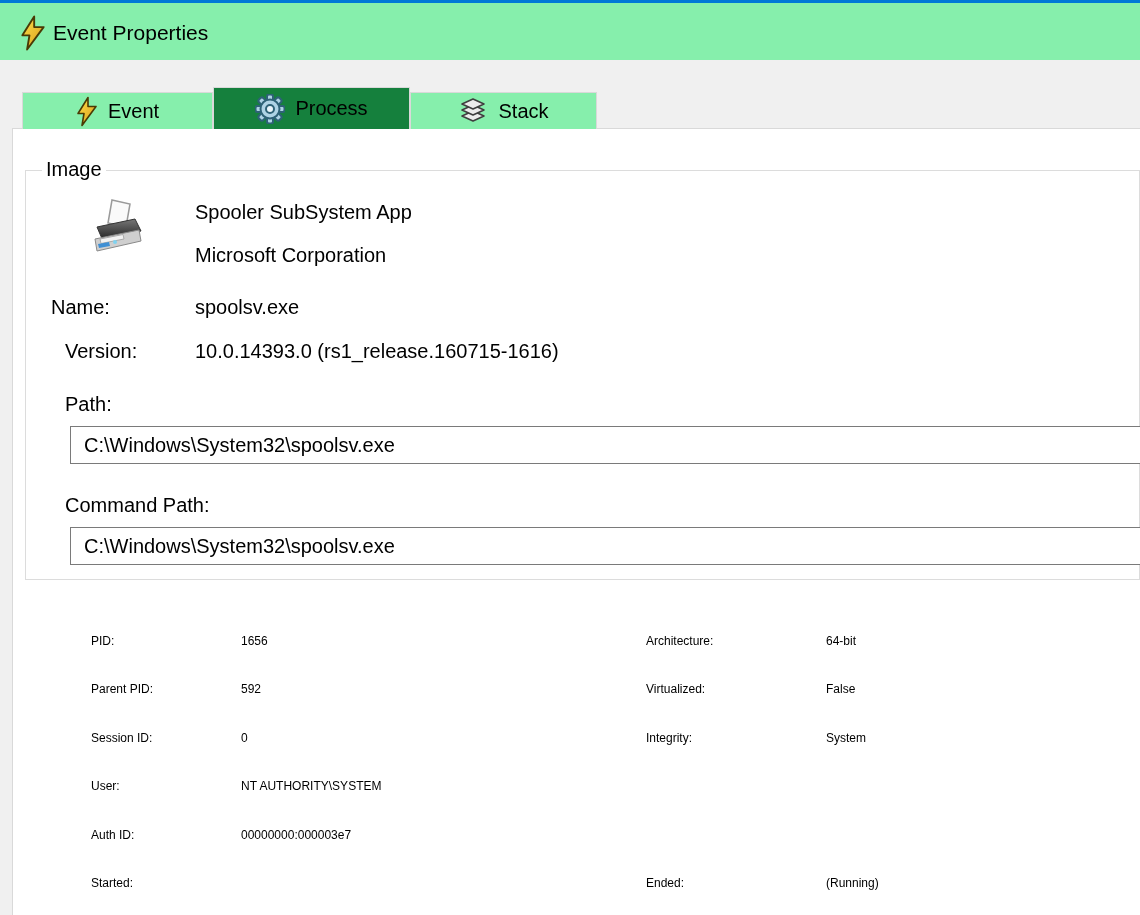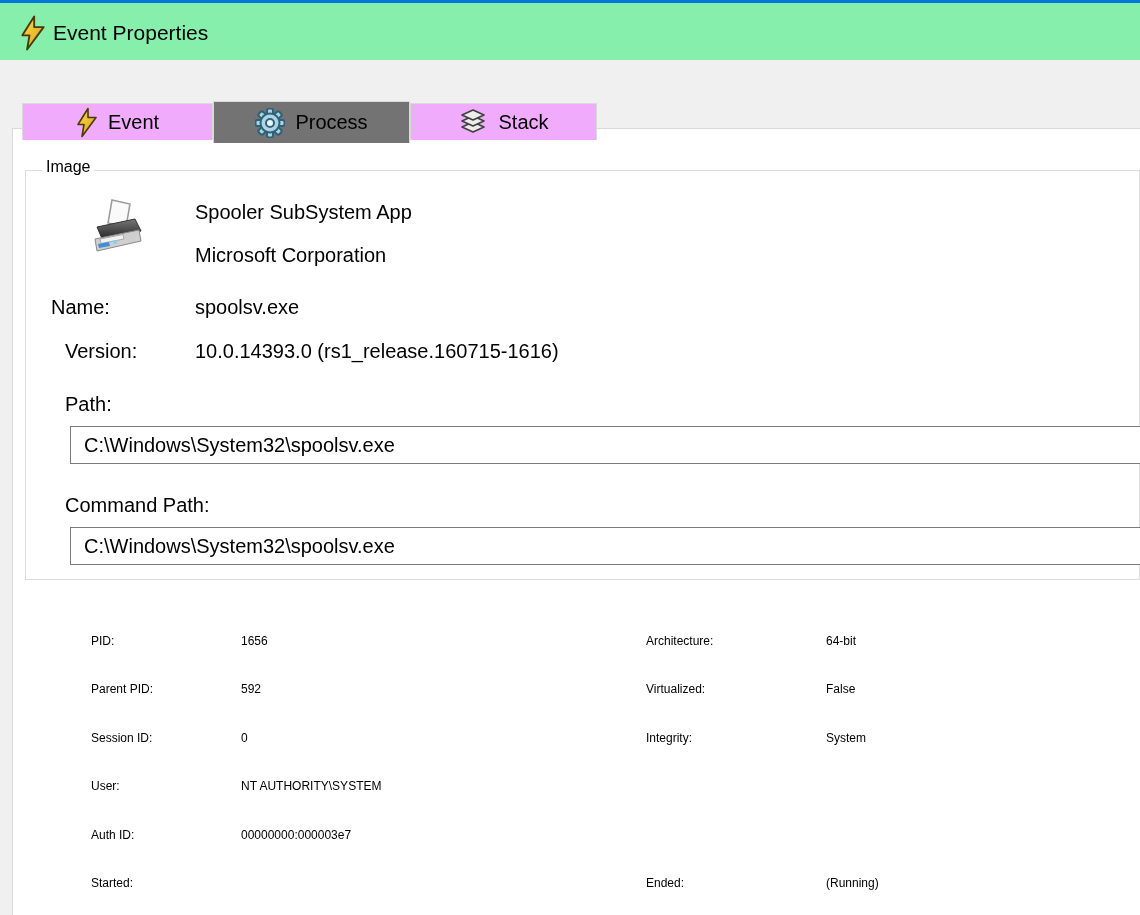--- a/index.html
+++ b/index.html
@@ -14,38 +14,38 @@
   .titlebar { position:absolute; left:0; top:3px; width:1140px; height:57px; background:#86efac; }
   .titlebar-icon { position:absolute; left:20px; top:12px; width:26px; height:36px; }
   .window-title { position:absolute; left:53px; top:18px; font-size:21px; }
 
   .panel {
     position:absolute; left:12px; top:128px; width:1140px; height:800px;
     background:#ffffff; border:1px solid #d9d9d9; z-index:1;
   }
 
   .tab {
-    position:absolute; top:103px; height:37px; background:#f0abfc;
+    position:absolute; top:92px; height:37px; background:#86efac;
     border:1px solid #d9d9d9; border-bottom:none;
     display:flex; align-items:center; justify-content:center; gap:10px;
     font-size:20px; z-index:2; cursor:default;
   }
   .tab svg { display:block; }
-  .tab.active { top:101px; height:42px; background:#737373; z-index:3; }
+  .tab.active { top:87px; height:42px; background:#15803d; z-index:3; }
   .tab-event   { left:22px;  width:191px; }
   .tab-process { left:213px; width:197px; }
   .tab-stack   { left:410px; width:187px; }
 
   .groupbox {
     position:absolute; left:25px; top:170px; width:1115px; height:410px;
     border:1px solid #dcdcdc; z-index:4; background:transparent;
   }
   .groupbox-legend {
     position:absolute; left:16px; top:-13px; background:#ffffff;
-    padding:0 4px; font-size:16px;
+    padding:0 4px; font-size:20px;
   }
 
   .abs { position:absolute; z-index:5; font-size:20px; line-height:24px; white-space:pre; }
 
   .printer-icon { position:absolute; left:85px; top:197px; width:64px; height:64px; z-index:5; }
 
   .text-input {
     position:absolute; left:70px; width:1080px; height:38px; z-index:5;
     border:1px solid #7a7a7a; background:#ffffff;
     font-family:"Liberation Sans", sans-serif; font-size:20px; color:#000;

